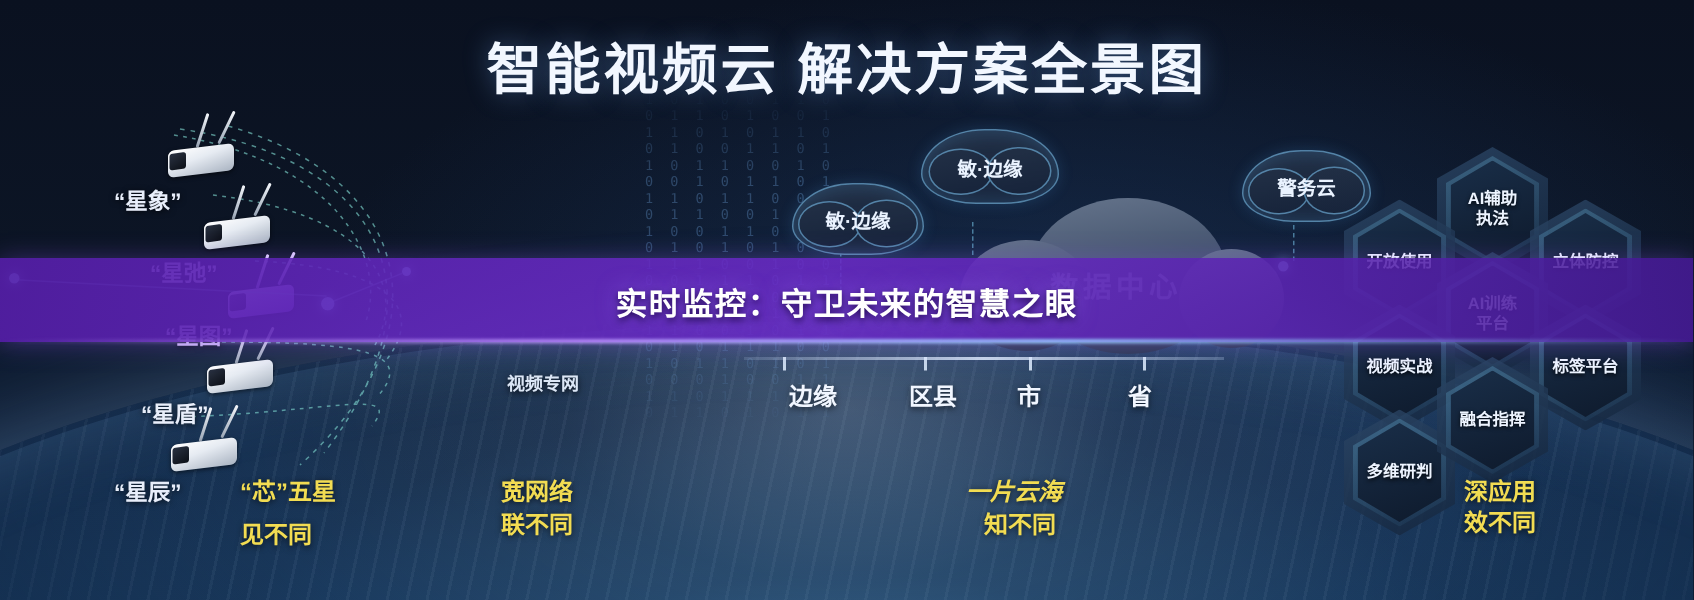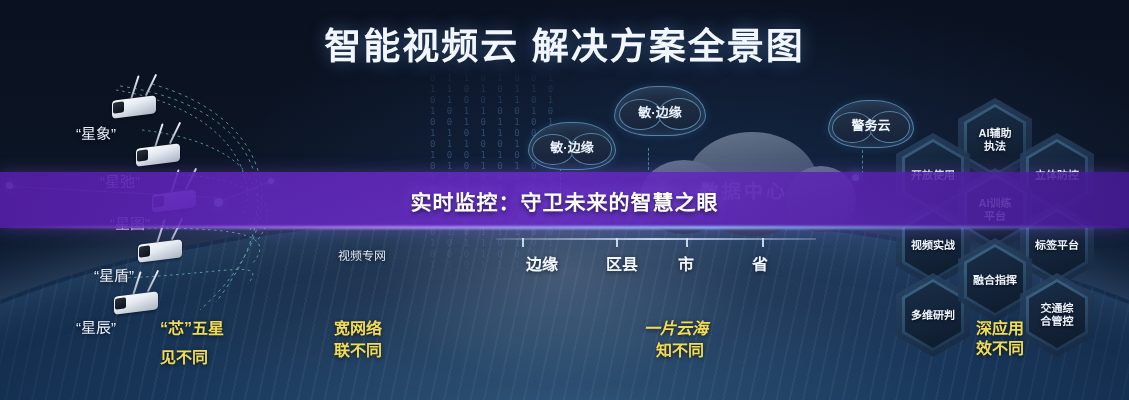--- a/index.html
+++ b/index.html
@@ -49,21 +49,21 @@
   .cam .lens{position:absolute;left:5px;top:10px;width:11px;height:11px;border-radius:2px;
     background:linear-gradient(150deg,#2a3242,#0b0f16);transform:skewY(-7deg);}
   .cam .ant{position:absolute;width:2px;height:24px;border-radius:2px;
     background:linear-gradient(180deg,#f3f6fa,#9aa6b6);}
   .cam .a1{left:26px;top:-17px;transform:rotate(18deg);}
   .cam .a2{left:42px;top:-19px;transform:rotate(26deg);}
   .cam.purple .body{background:linear-gradient(165deg,#cbb5ef 0%,#a583e0 45%,#7a55bd 100%);}
   .cam.purple .lens{background:linear-gradient(150deg,#4a3a6d,#1d1430);}
   .cam.purple .ant{background:linear-gradient(180deg,#e3d5ff,#9d82cf);}
 
-  .lbl{position:absolute;font-size:15px;font-weight:400;color:#e8eefa;white-space:nowrap;
+  .lbl{position:absolute;font-size:15px;font-weight:700;color:#e8eefa;white-space:nowrap;
        text-shadow:0 1px 4px rgba(0,0,0,0.75);}
 
   
   .yellow{position:absolute;color:#f2dc52;font-weight:700;font-size:16px;line-height:21px;
           white-space:nowrap;text-shadow:0 1px 4px rgba(0,0,0,0.7);}
 
   
   .bubble{position:absolute;display:flex;align-items:center;justify-content:center;
     color:#eaf3ff;font-weight:700;white-space:nowrap;}
   .cloudshape{position:absolute;inset:0;
@@ -270,24 +270,20 @@
   </div>
   <div class="hex" style="left:1020px;top:203px;">
     <span style="white-space:pre-line;">标签平台</span>
   </div>
   <div class="hex" style="left:896px;top:273px;">
     <span style="white-space:pre-line;">多维研判</span>
   </div>
   <div class="hex" style="left:958px;top:238px;">
     <span style="white-space:pre-line;">融合指挥</span>
   </div>
-  <div class="hex" style="left:1020px;top:273px;">
-    <span style="white-space:pre-line;">交通综
-合管控</span>
-  </div>
 
   <div class="yellow" style="left:976px;top:318px;">深应用</div>
   <div class="yellow" style="left:976px;top:340px;font-family:Liberation Mono, monospace;">效不同</div>
 
   <div class="nodes">
     <div class="node" style="left:6px;top:22px;width:7px;height:7px;"></div>
     <div class="node" style="left:214px;top:38px;width:9px;height:9px;"></div>
     <div class="node" style="left:268px;top:18px;width:6px;height:6px;"></div>
     <div class="node" style="left:852px;top:14px;width:7px;height:7px;"></div>
     <div class="nline" style="left:10px;top:26px;width:208px;transform:rotate(3deg);"></div>

